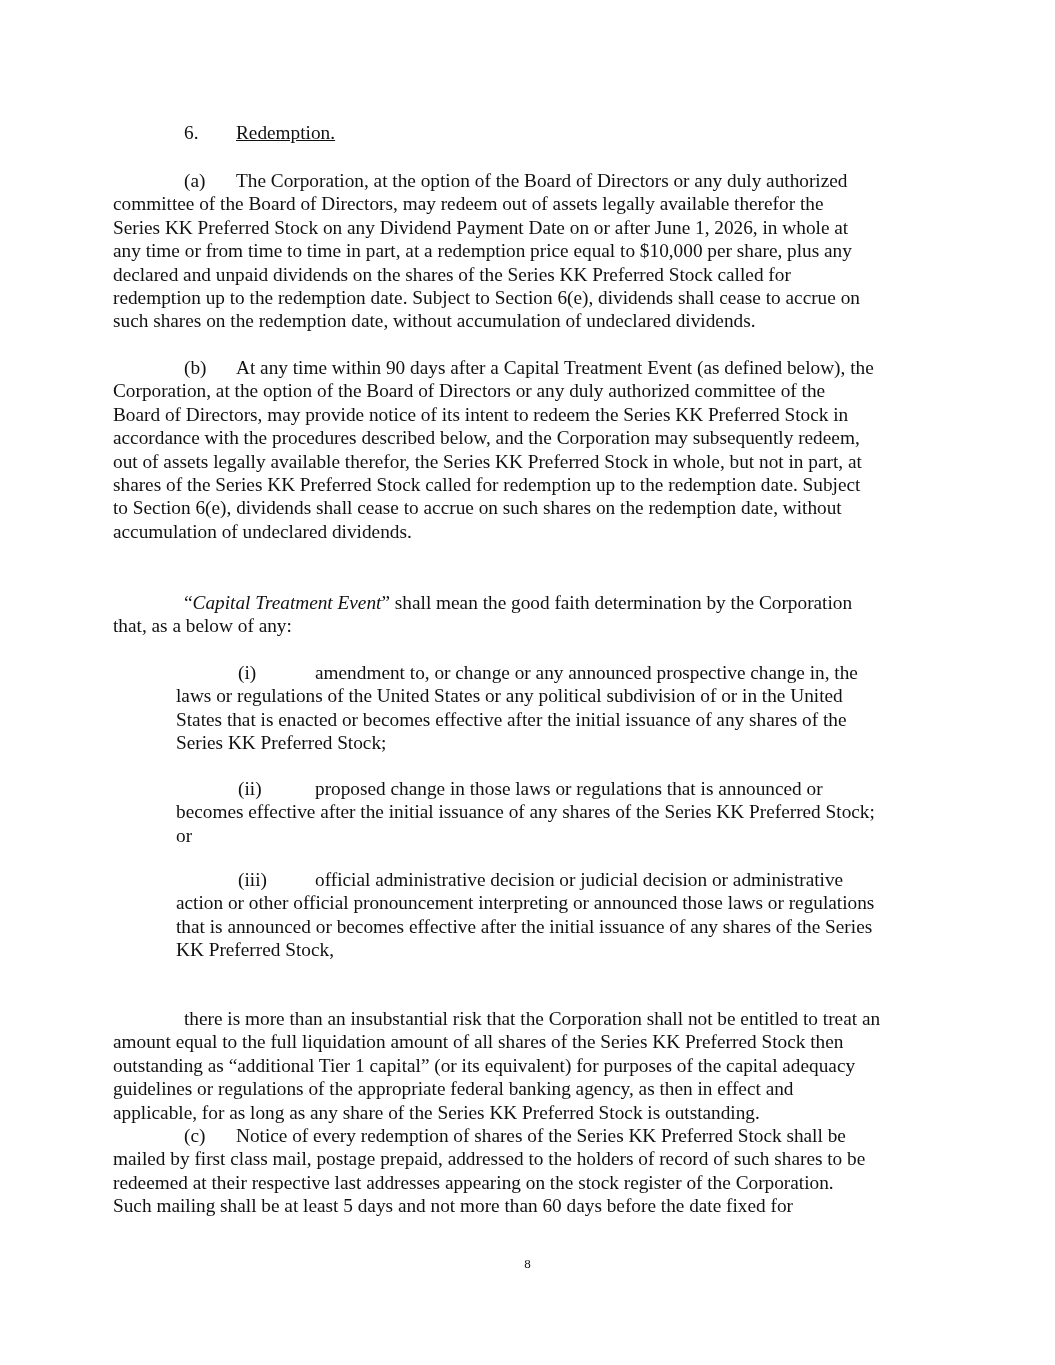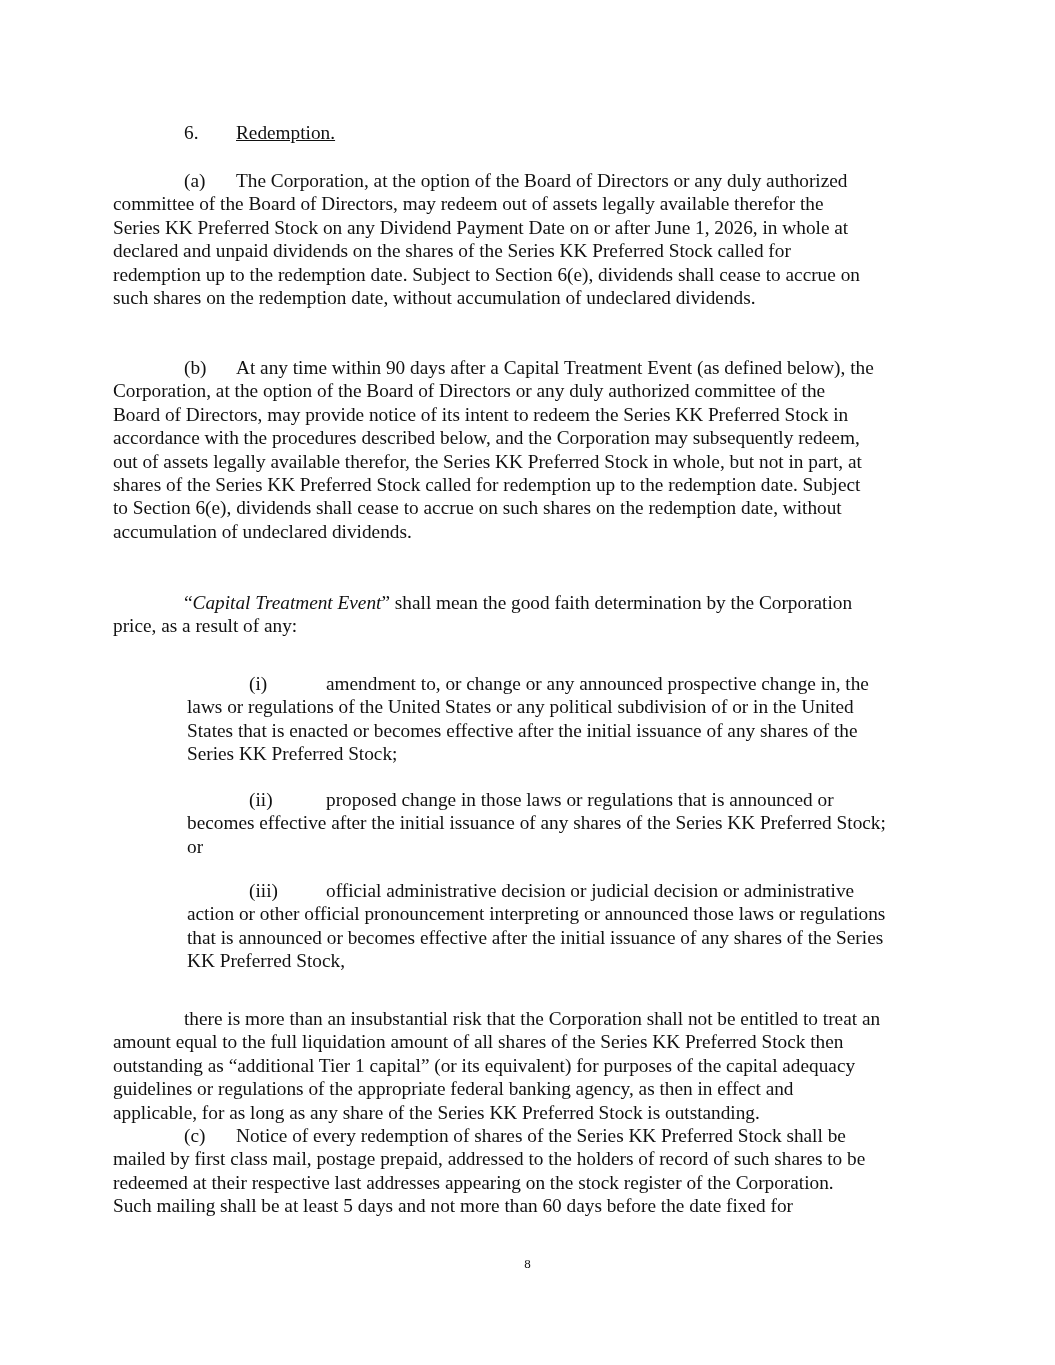--- a/index.html
+++ b/index.html
@@ -7,57 +7,58 @@
   .page {
     position: absolute; left: 0; top: 0; width: 1055px; height: 1042px;
     font-family: Liberation Serif, serif;
     color: #111111; font-size: 19.3px; line-height: 23.4px;
   }
   .heading { position: absolute; left: 184px; top: 121px; }
   .heading .num { display: inline-block; width: 52px; }
   .heading .title { text-decoration: underline; }
   .para { position: absolute; left: 113px; width: 830px; margin: 0; }
   .lbl { display: inline-block; }
-  .sub { position: absolute; left: 176px; width: 770px; margin: 11px; }
+  .sub { position: absolute; left: 176px; width: 770px; margin: 0; }
   .line { display: block; white-space: nowrap; }
   em { font-style: italic; }
   .pagenum { position: absolute; left: 0; width: 1055px; text-align: center; top: 1252px; font-size: 13px; }
 </style>
 </head>
 <body>
 
 <div class="page">
 
   <div class="heading">
     <span class="num">6.</span><span class="title">Redemption.</span>
   </div>
 
   <div class="para" style="top:169px;">
     <span class="line" style="padding-left:71px;"><span class="lbl" style="width:52px;">(a)</span><span>The Corporation, at the option of the Board of Directors or any duly authorized</span></span>
     <span class="line">committee of the Board of Directors, may redeem out of assets legally available therefor the</span>
     <span class="line">Series KK Preferred Stock on any Dividend Payment Date on or after June 1, 2026, in whole at</span>
+    <span class="line">any time or from time to time in part, at a redemption price equal to $10,000 per share, plus any</span>
     <span class="line">declared and unpaid dividends on the shares of the Series KK Preferred Stock called for</span>
     <span class="line">redemption up to the redemption date.  Subject to Section 6(e), dividends shall cease to accrue on</span>
     <span class="line">such shares on the redemption date, without accumulation of undeclared dividends.</span>
   </div>
 
   <div class="para" style="top:356px;">
     <span class="line" style="padding-left:71px;"><span class="lbl" style="width:52px;">(b)</span><span>At any time within 90 days after a Capital Treatment Event (as defined below), the</span></span>
     <span class="line">Corporation, at the option of the Board of Directors or any duly authorized committee of the</span>
     <span class="line">Board of Directors, may provide notice of its intent to redeem the Series KK Preferred Stock in</span>
     <span class="line">accordance with the procedures described below, and the Corporation may subsequently redeem,</span>
     <span class="line">out of assets legally available therefor, the Series KK Preferred Stock in whole, but not in part, at</span>
     <span class="line">shares of the Series KK Preferred Stock called for redemption up to the redemption date.  Subject</span>
     <span class="line">to Section 6(e), dividends shall cease to accrue on such shares on the redemption date, without</span>
     <span class="line">accumulation of undeclared dividends.</span>
   </div>
 
   <div class="para" style="top:591px;">
     <span class="line" style="padding-left:71px;"><span>“</span><em>Capital Treatment Event</em><span>”</span><span> shall mean the good faith determination by the Corporation</span></span>
-    <span class="line">price, as a result of any:</span>
+    <span class="line">that, as a below of any:</span>
   </div>
 
   <div class="sub" style="top:661px;">
     <span class="line" style="padding-left:62px;"><span class="lbl" style="width:77px;">(i)</span><span>amendment to, or change or any announced prospective change in, the</span></span>
     <span class="line">laws or regulations of the United States or any political subdivision of or in the United</span>
     <span class="line">States that is enacted or becomes effective after the initial issuance of any shares of the</span>
     <span class="line">Series KK Preferred Stock;</span>
   </div>
 
   <div class="sub" style="top:777px;">

